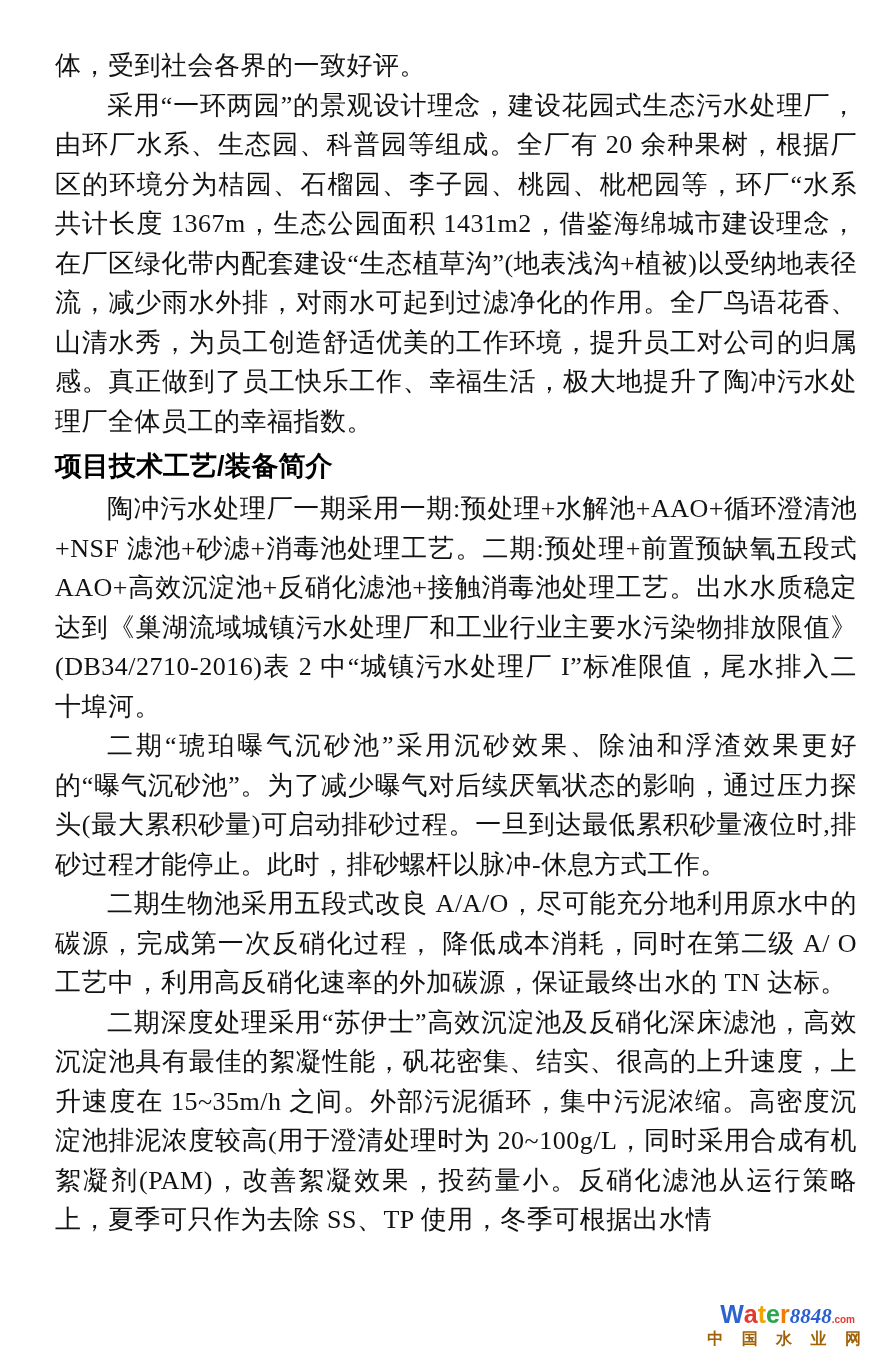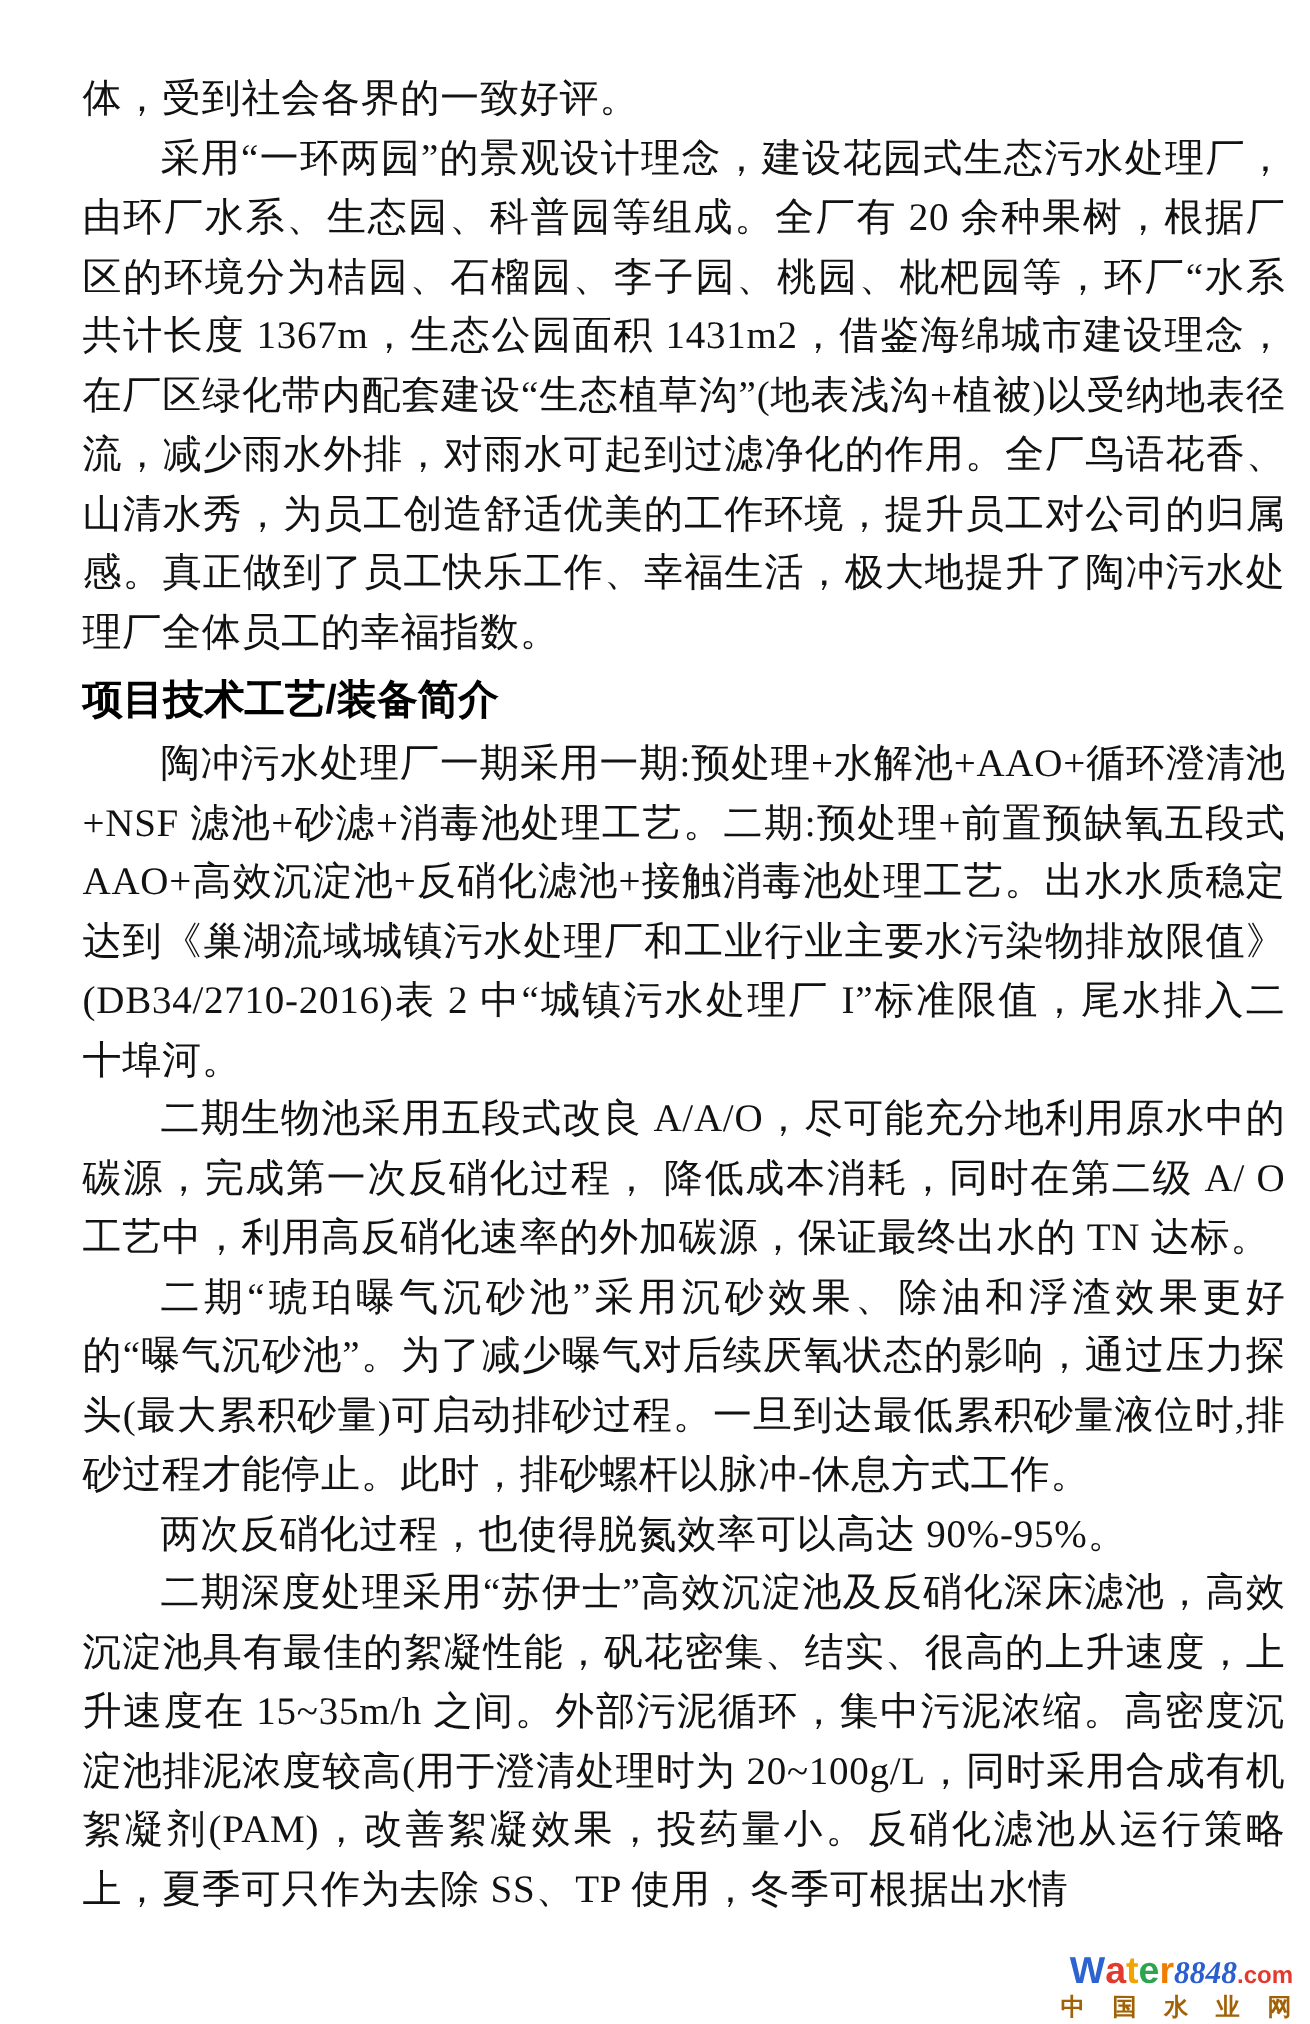--- a/index.html
+++ b/index.html
@@ -50,42 +50,41 @@
     font-size: 25px;
   }
   .wm-brand-letters span { display: inline-block; }
   .wm-brand-number {
     font-family: "Liberation Serif", "DejaVu Serif", serif;
     font-style: italic;
     font-weight: bold;
     font-size: 21px;
   }
   .wm-com {
-    font-size: 16px;
+    font-size: 10px;
     font-weight: bold;
   }
   .wm-line2 {
     white-space: nowrap;
     font-weight: bold;
     font-size: 16px;
     letter-spacing: 7px;
     margin-top: 4px;
   }
 </style>
 </head>
 <body>
 
 <div class="page">
   <p class="para no-indent">体，受到社会各界的一致好评。</p>
   <p class="para">采用“一环两园”的景观设计理念，建设花园式生态污水处理厂，由环厂水系、生态园、科普园等组成。全厂有 20 余种果树，根据厂区的环境分为桔园、石榴园、李子园、桃园、枇杷园等，环厂“水系共计长度 1367m，生态公园面积 1431m2，借鉴海绵城市建设理念，在厂区绿化带内配套建设“生态植草沟”(地表浅沟+植被)以受纳地表径流，减少雨水外排，对雨水可起到过滤净化的作用。全厂鸟语花香、山清水秀，为员工创造舒适优美的工作环境，提升员工对公司的归属感。真正做到了员工快乐工作、幸福生活，极大地提升了陶冲污水处理厂全体员工的幸福指数。</p>
   <h3 class="doc-heading">项目技术工艺/装备简介</h3>
   <p class="para">陶冲污水处理厂一期采用一期:预处理+水解池+AAO+循环澄清池+NSF 滤池+砂滤+消毒池处理工艺。二期:预处理+前置预缺氧五段式 AAO+高效沉淀池+反硝化滤池+接触消毒池处理工艺。出水水质稳定达到《巢湖流域城镇污水处理厂和工业行业主要水污染物排放限值》(DB34/2710-2016)表 2 中“城镇污水处理厂 I”标准限值，尾水排入二十埠河。</p>
+  <p class="para">二期“琥珀曝气沉砂池”采用沉砂效果、除油和浮渣效果更好的“曝气沉砂池”。为了减少曝气对后续厌氧状态的影响，通过压力探头(最大累积砂量)可启动排砂过程。一旦到达最低累积砂量液位时,排砂过程才能停止。此时，排砂螺杆以脉冲-休息方式工作。</p>
   <p class="para">二期生物池采用五段式改良 A/A/O，尽可能充分地利用原水中的碳源，完成第一次反硝化过程， 降低成本消耗，同时在第二级 A/ O 工艺中，利用高反硝化速率的外加碳源，保证最终出水的 TN 达标。</p>
-  <p class="para">二期“琥珀曝气沉砂池”采用沉砂效果、除油和浮渣效果更好的“曝气沉砂池”。为了减少曝气对后续厌氧状态的影响，通过压力探头(最大累积砂量)可启动排砂过程。一旦到达最低累积砂量液位时,排砂过程才能停止。此时，排砂螺杆以脉冲-休息方式工作。</p>
-  <p class="para">两次反硝化过程，也使得脱氮效率可以高达 90%-95%。</p>
   <p class="para">二期深度处理采用“苏伊士”高效沉淀池及反硝化深床滤池，高效沉淀池具有最佳的絮凝性能，矾花密集、结实、很高的上升速度，上升速度在 15~35m/h 之间。外部污泥循环，集中污泥浓缩。高密度沉淀池排泥浓度较高(用于澄清处理时为 20~100g/L，同时采用合成有机絮凝剂(PAM)，改善絮凝效果，投药量小。反硝化滤池从运行策略上，夏季可只作为去除 SS、TP 使用，冬季可根据出水情</p>
 </div>
 
 <div class="watermark">
   <div class="wm-line1">
     <span class="wm-brand-letters"><span style="color: rgb(44, 99, 207);">W</span><span style="color: rgb(226, 58, 46);">a</span><span style="color: rgb(240, 165, 0);">t</span><span style="color: rgb(46, 164, 79);">e</span><span style="color: rgb(240, 125, 0);">r</span></span><span class="wm-brand-number" style="color: rgb(43, 95, 208);">8848</span><span class="wm-com" style="color: rgb(226, 58, 46);">.com</span>
   </div>
   <div class="wm-line2" style="color: #a16207;">中 国 水 业 网</div>
 </div>
 

